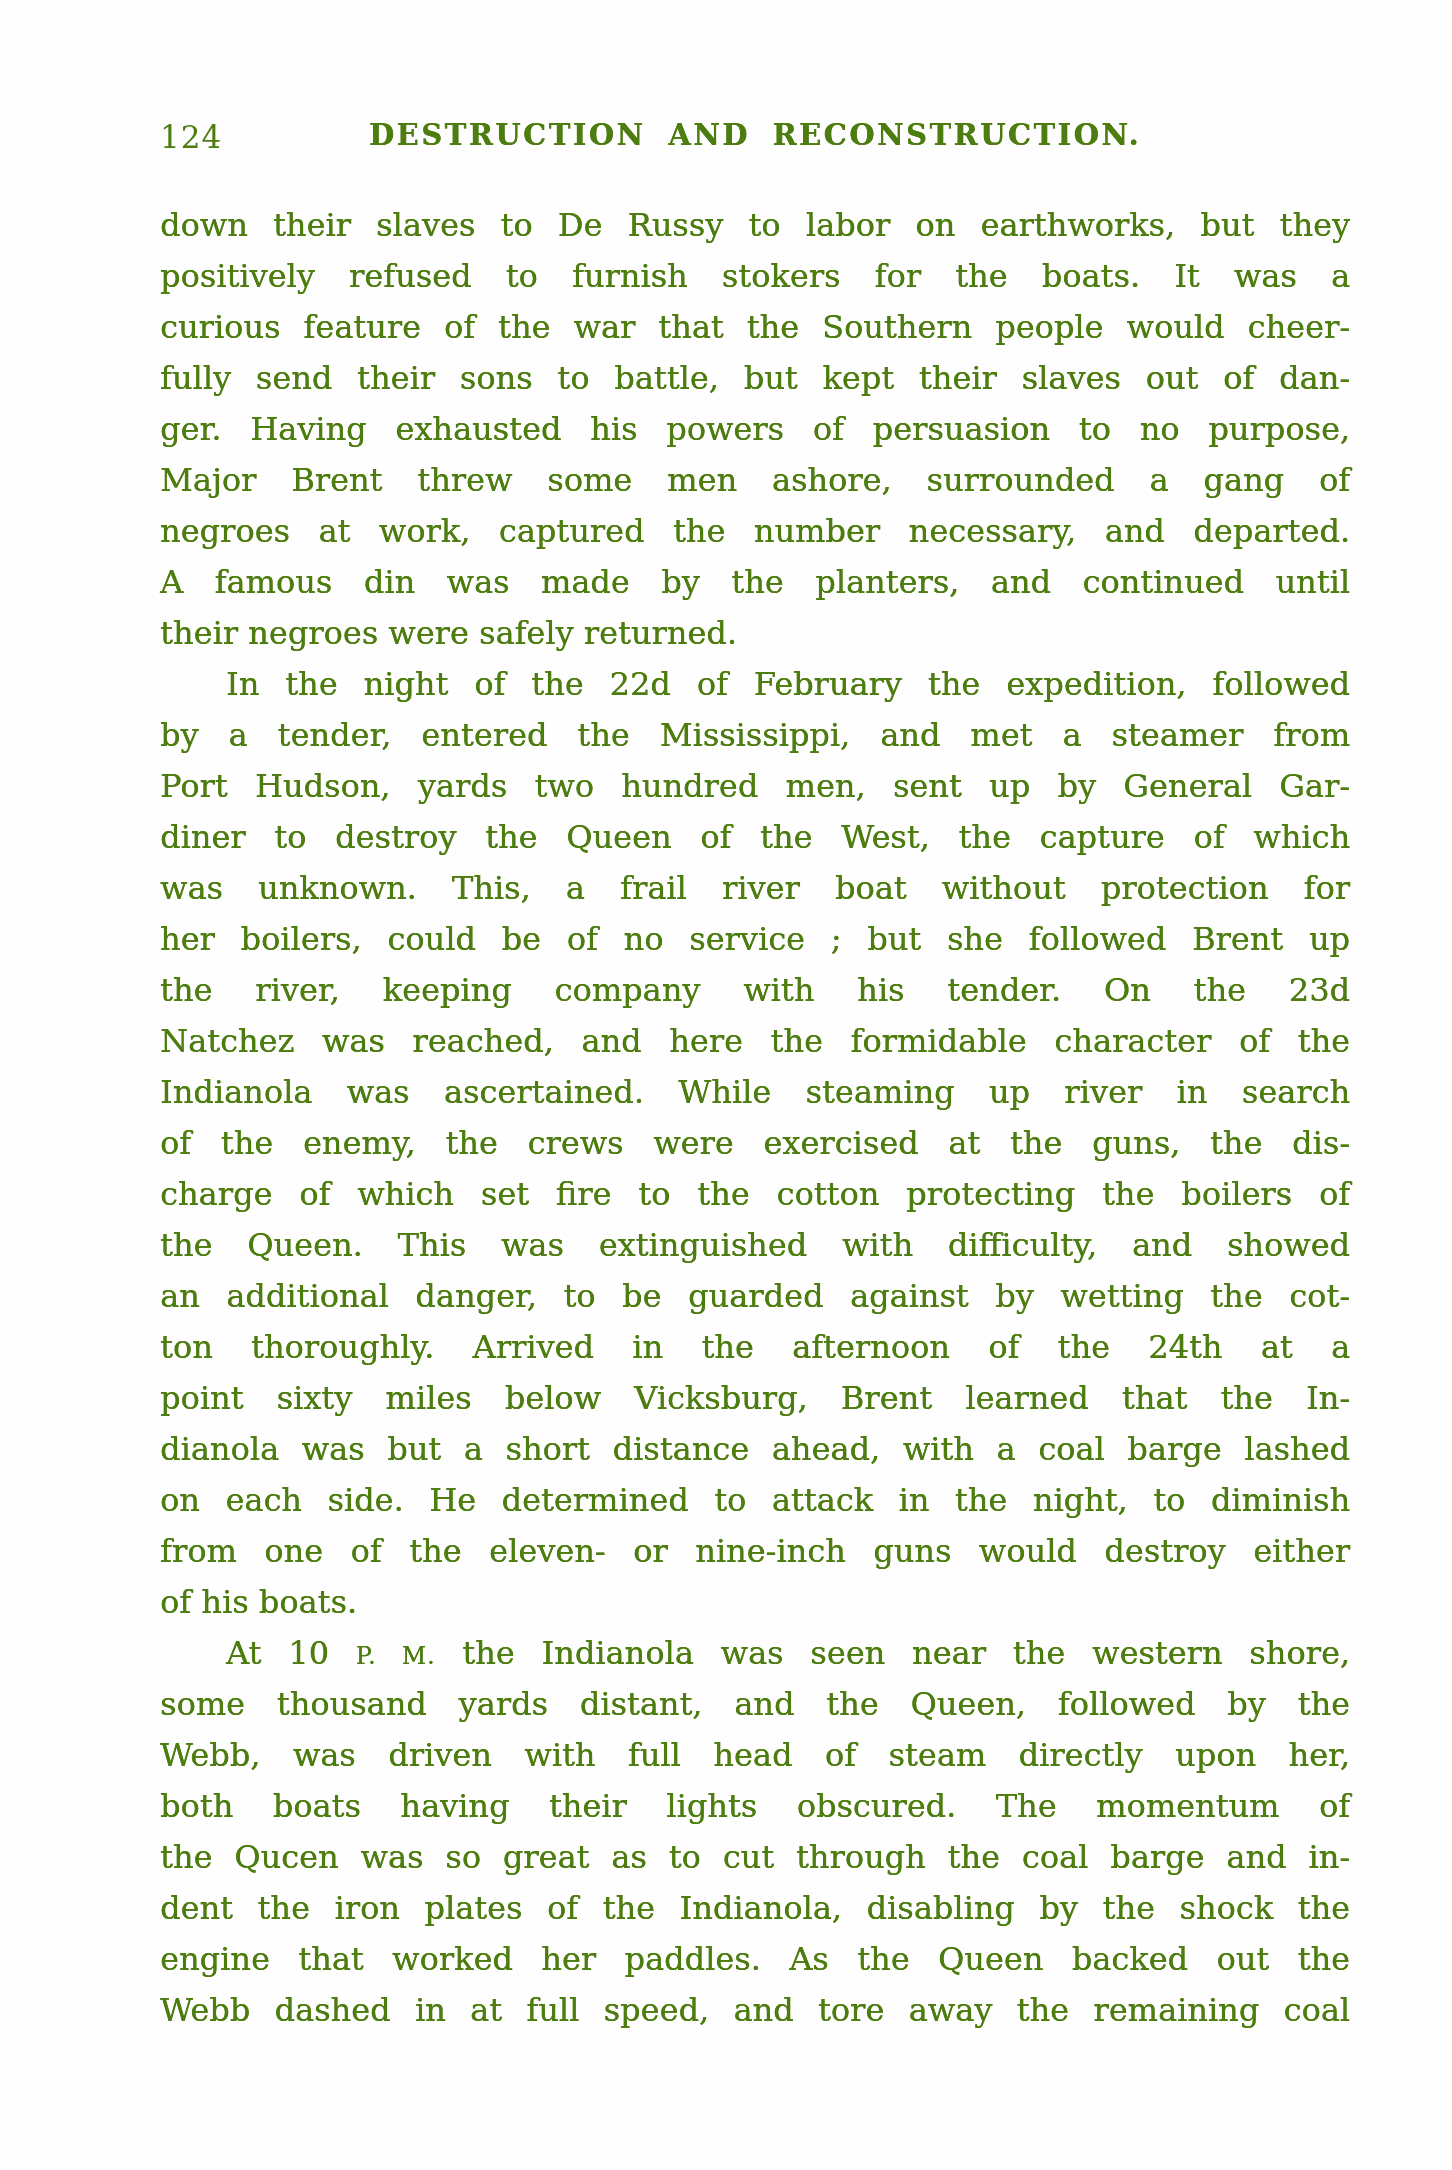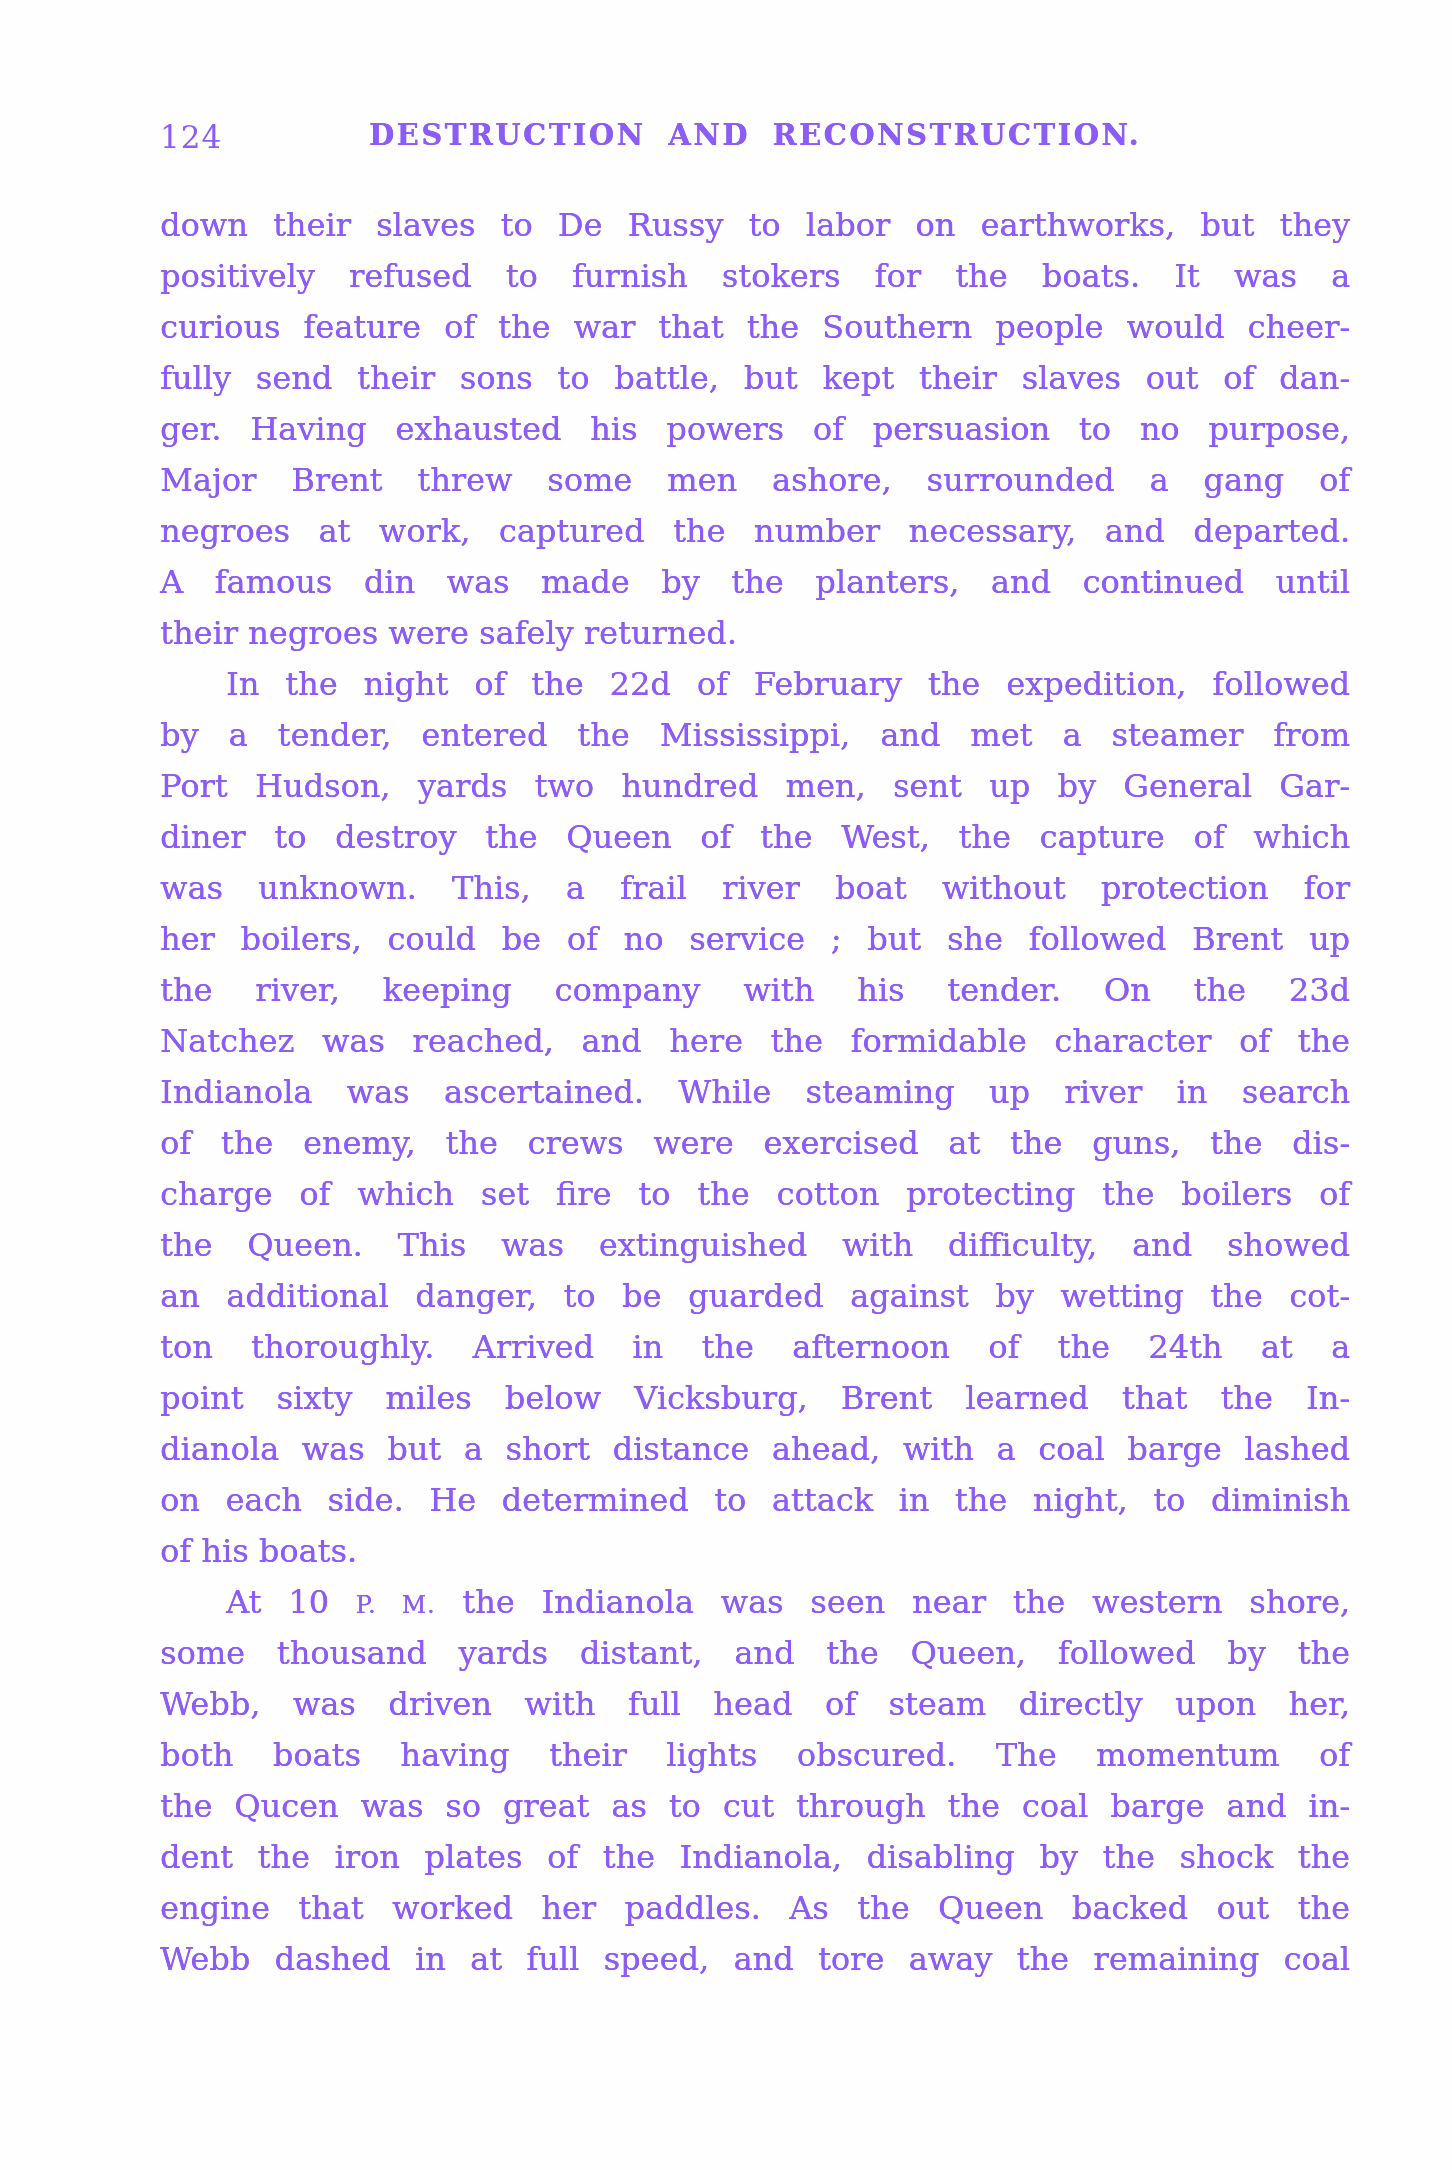--- a/index.html
+++ b/index.html
@@ -5,21 +5,21 @@
   html, body {
     margin: 0;
     padding: 0;
     background: #ffffff;
   }
   .page {
     position: relative;
     width: 1452px;
     height: 2170px;
     background: #fefefe;
-    color: #8b5cf6;
+    color: #4d7c0f;
     font-family: "DejaVu Serif", "Liberation Serif", serif;
     overflow: hidden;
   }
   .running-head {
     position: absolute;
     top: 116px;
     left: 160px;
     width: 1190px;
     height: 42px;
   }
@@ -94,20 +94,21 @@
       <div class="line">Natchez was reached, and here the formidable character of the</div>
       <div class="line">Indianola was ascertained. While steaming up river in search</div>
       <div class="line">of the enemy, the crews were exercised at the guns, the dis-</div>
       <div class="line">charge of which set fire to the cotton protecting the boilers of</div>
       <div class="line">the Queen. This was extinguished with difficulty, and showed</div>
       <div class="line">an additional danger, to be guarded against by wetting the cot-</div>
       <div class="line">ton thoroughly. Arrived in the afternoon of the 24th at a</div>
       <div class="line">point sixty miles below Vicksburg, Brent learned that the In-</div>
       <div class="line">dianola was but a short distance ahead, with a coal barge lashed</div>
       <div class="line">on each side. He determined to attack in the night, to diminish</div>
+      <div class="line">from one of the eleven- or nine-inch guns would destroy either</div>
       <div class="line endline">of his boats.</div>
       <div class="line indent"><span>At 10 </span><span class="sc">P. M.</span><span> the Indianola was seen near the western shore,</span></div>
       <div class="line">some thousand yards distant, and the Queen, followed by the</div>
       <div class="line">Webb, was driven with full head of steam directly upon her,</div>
       <div class="line">both boats having their lights obscured. The momentum of</div>
       <div class="line">the Qucen was so great as to cut through the coal barge and in-</div>
       <div class="line">dent the iron plates of the Indianola, disabling by the shock the</div>
       <div class="line">engine that worked her paddles. As the Queen backed out the</div>
       <div class="line">Webb dashed in at full speed, and tore away the remaining coal</div>
     </div>

